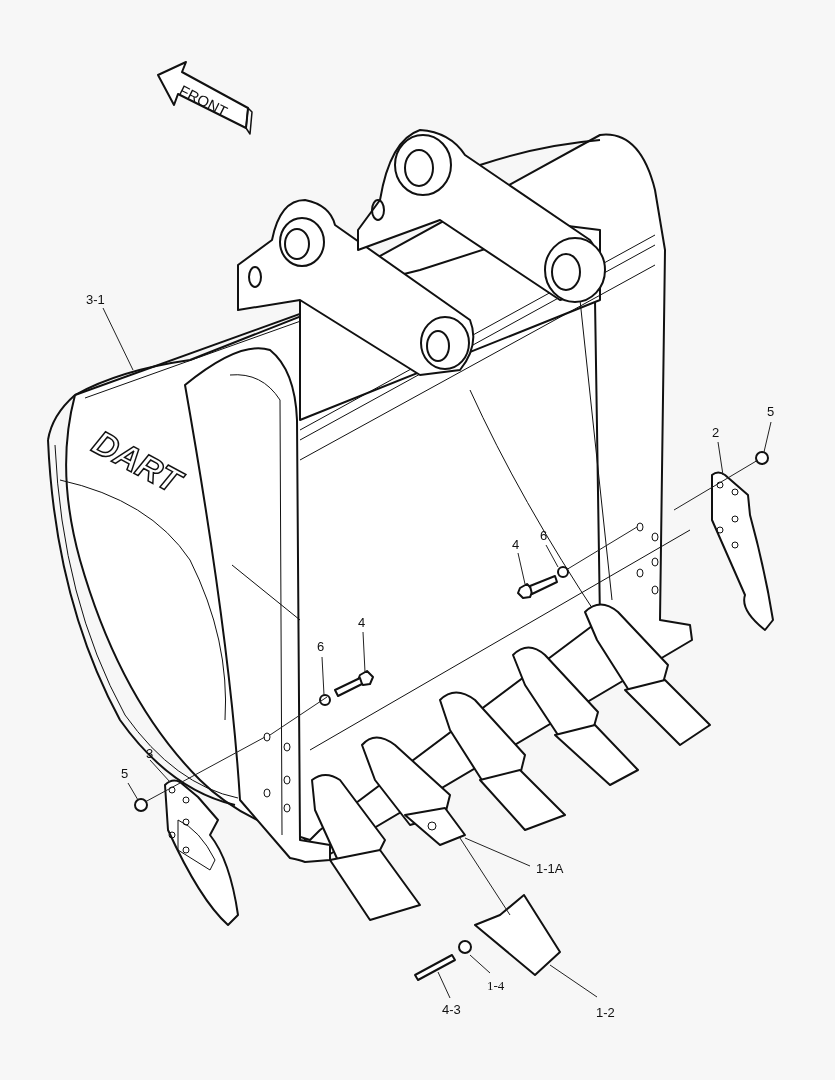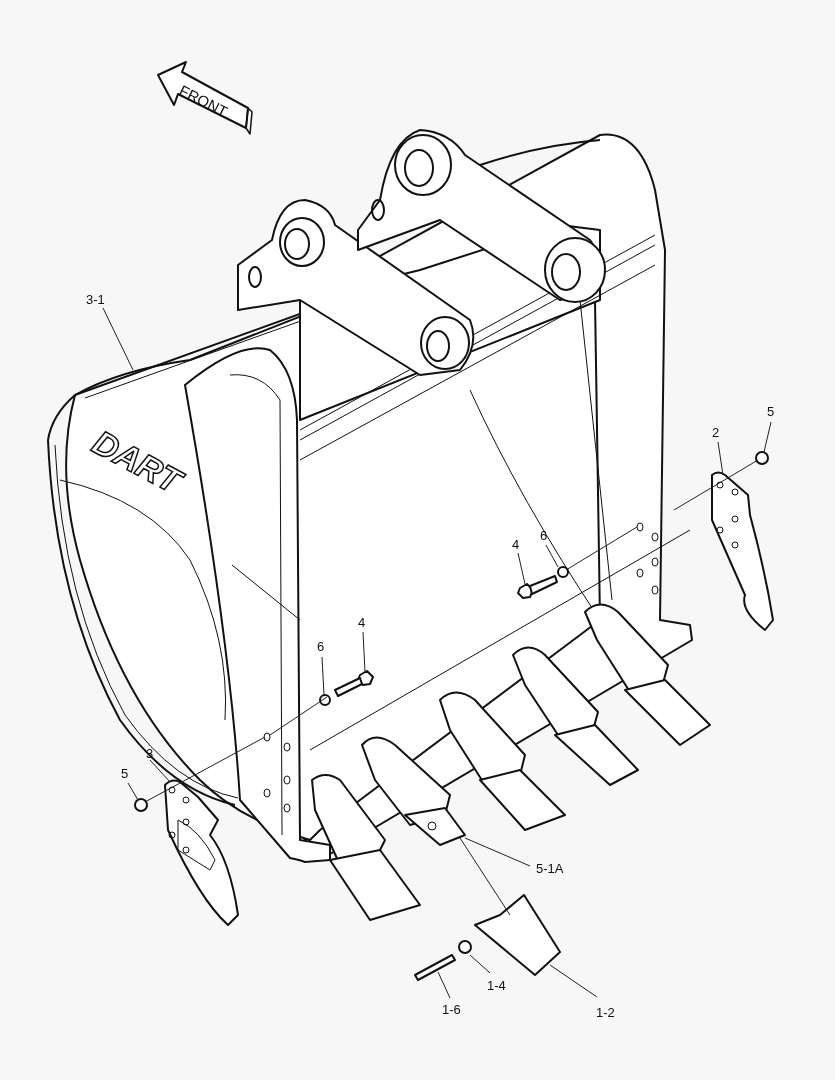--- a/index.html
+++ b/index.html
@@ -164,24 +164,24 @@
     <path class="leader" d="M145,802 L265,737"></path>
     <path class="leader" d="M465,838 L530,866"></path>
     <path class="leader" d="M460,838 L510,915"></path>
     <path class="leader" d="M470,955 L490,973"></path>
     <path class="leader" d="M438,972 L450,998"></path>
     <path class="leader" d="M550,965 L597,997"></path>
   </g>
 </svg>
 
 <span class="callout" style="left:86px;top:293px;">3-1</span>
-<span class="callout" style="left:536px;top:862px;">5-1A</span>
+<span class="callout" style="left:536px;top:862px;">1-1A</span>
 <span class="callout" style="left:596px;top:1006px;">1-2</span>
-<span class="callout" style="left:442px;top:1003px;">1-6</span>
-<span class="callout" style="left:487px;top:979px;">1-4</span>
+<span class="callout" style="left:442px;top:1003px;">4-3</span>
+<span class="callout" style="left:487px;top:979px;font-family:Liberation Serif, serif;">1-4</span>
 <span class="callout" style="left:712px;top:426px;">2</span>
 <span class="callout" style="left:146px;top:747px;">3</span>
 <span class="callout" style="left:512px;top:538px;">4</span>
 <span class="callout" style="left:358px;top:616px;">4</span>
 <span class="callout" style="left:767px;top:405px;">5</span>
 <span class="callout" style="left:121px;top:767px;">5</span>
 <span class="callout" style="left:540px;top:529px;">6</span>
 <span class="callout" style="left:317px;top:640px;">6</span>
 </div>
 

